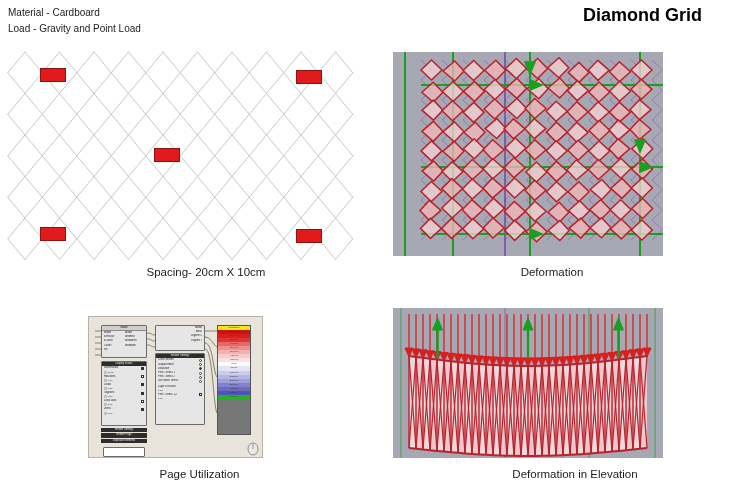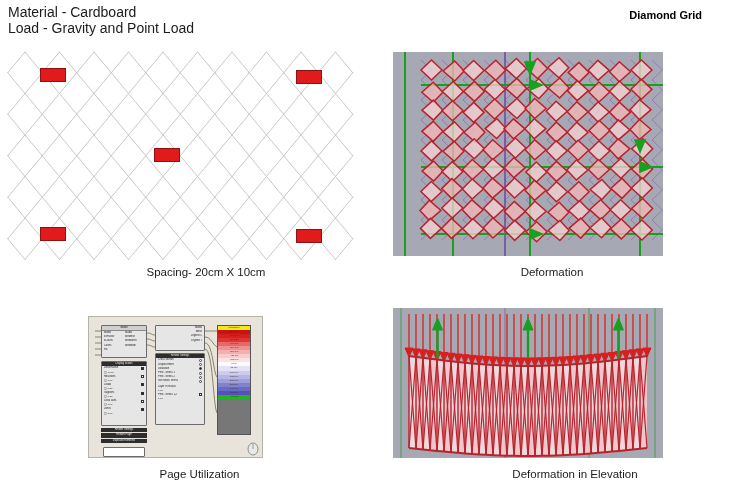--- a/index.html
+++ b/index.html
@@ -3,24 +3,24 @@
 <meta charset="utf-8">
 <title>Diamond Grid Five Point Support</title>
 <style>
   html,body{margin:0;padding:0;background:#ffffff;}
   body{width:730px;height:487px;position:relative;overflow:hidden;
        font-family:"Liberation Sans","DejaVu Sans",sans-serif;color:#1a1a1a;}
 
   .abs{position:absolute;}
 
   
-  #spec-list{left:8px;top:5px;width:320px;font-size:14px;line-height:15.5px;color:#1c1c1c;}
+  #spec-list{left:8px;top:5px;width:320px;font-size:10px;line-height:15.5px;color:#1c1c1c;}
   #spec-list div{white-space:nowrap;}
 
-  #title-block{right:28px;top:7px;text-align:center;font-size:11px;font-weight:bold;
+  #title-block{right:28px;top:7px;text-align:center;font-size:18px;font-weight:bold;
                line-height:16px;color:#000;}
 
   
   .caption{font-size:11.5px;color:#1c1c1c;text-align:center;position:absolute;padding-left:24px;}
 
   
   #grid-panel{left:0px;top:46px;width:364px;height:215px;background:#fff;}
   #grid-svg{display:block;}
   .support-marker{position:absolute;width:26px;height:14px;background:#e11b1b;
                   border:1px solid #8f1212;box-sizing:border-box;}

